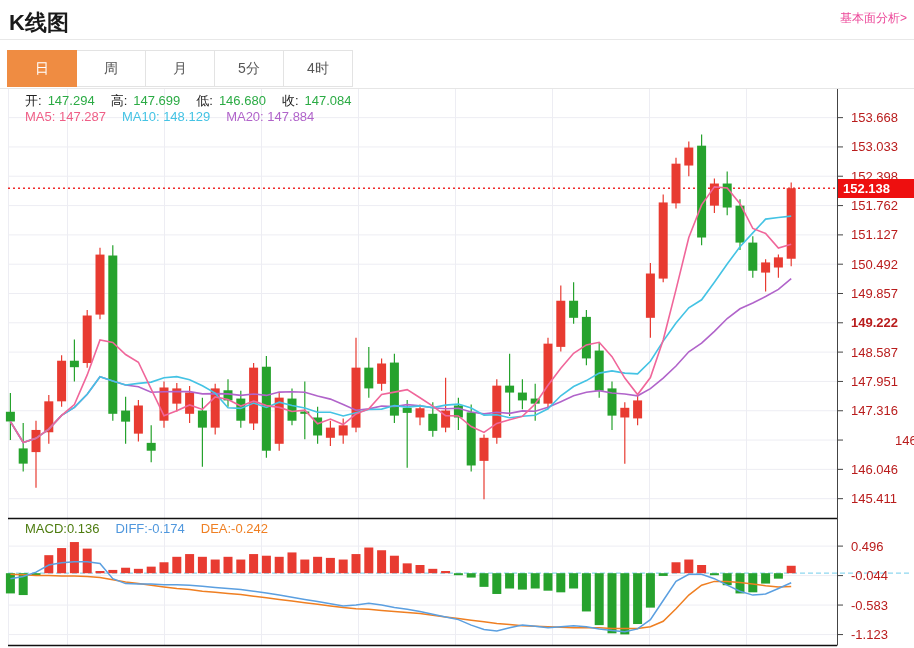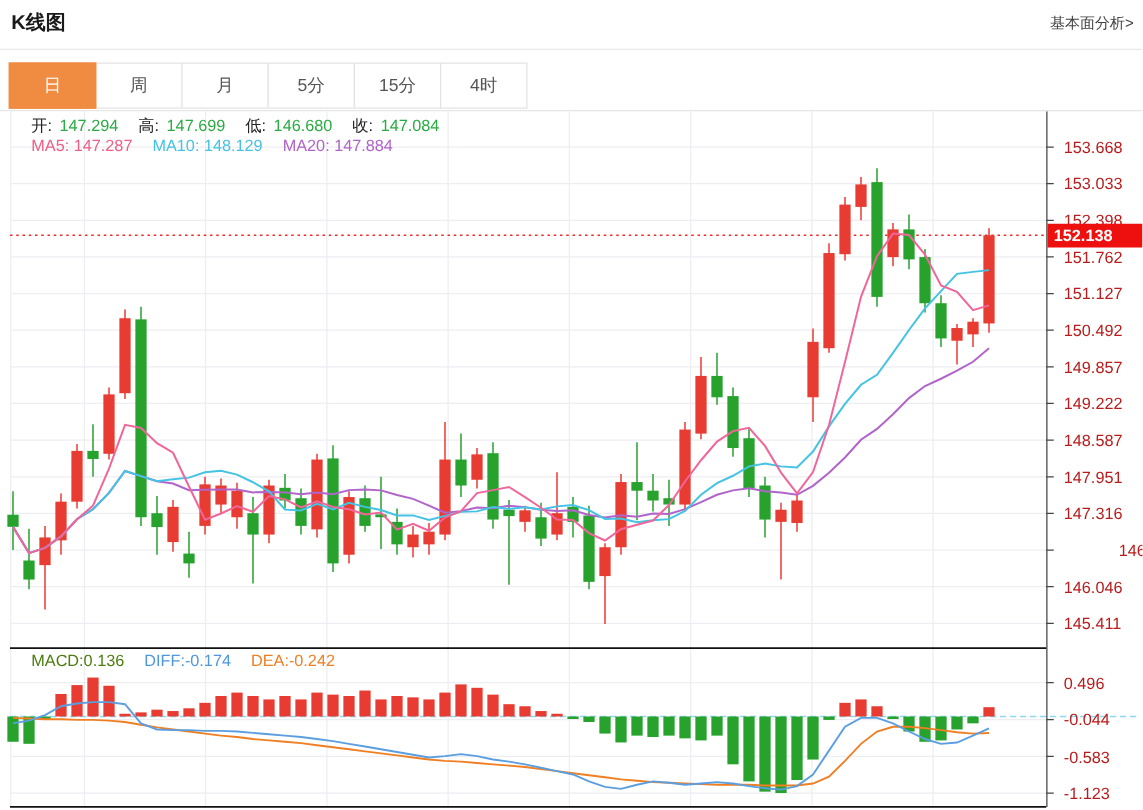--- a/index.html
+++ b/index.html
@@ -1,20 +1,20 @@
 <!DOCTYPE html>
 <html><head>
 <meta charset="utf-8">
 <style>
   html,body{margin:0;padding:0}
   body{width:914px;height:648px;position:relative;background:#fff;overflow:hidden;
        font-family:"Liberation Sans","DejaVu Sans",sans-serif;}
   .header{position:absolute;top:0;left:0;width:914px;height:39px;border-bottom:1px solid #e8e8e8;background:#fff;z-index:4}
-  .title{position:absolute;left:9px;top:8px;font-size:16px;font-weight:bold;color:#1a1a1a}
-  .fund-link{position:absolute;right:7px;top:10px;font-size:12px;color:#404040;cursor:pointer}
+  .title{position:absolute;left:9px;top:8px;font-size:22px;font-weight:bold;color:#1a1a1a}
+  .fund-link{position:absolute;right:7px;top:10px;font-size:12px;color:#ec4899;cursor:pointer}
   .tabs{position:absolute;top:50px;left:0;width:914px;height:38px;border-bottom:1px solid #e6e6e6;background:#fff;z-index:4}
   .tabs-inner{position:absolute;left:8px;top:0;display:flex}
   .tab{width:70px;height:37px;margin-left:-1px;border:1px solid #e3e3e3;background:#fff;color:#555;
        font-size:14px;display:flex;align-items:center;justify-content:center;cursor:pointer;box-sizing:border-box}
   .tab.active{background:#ef8c42;border-color:#ef8c42;color:#fff;z-index:2}
   #chart-svg{position:absolute;left:0;top:0;z-index:1}
   .legend{position:absolute;font-size:13px;z-index:3;white-space:nowrap}
   .legend span{margin-right:6px}
   .legend .val{margin-right:16px}
   .y-label{position:absolute;left:851px;font-size:13px;color:#b91c1c;z-index:2}
@@ -28,21 +28,20 @@
   <div class="title">K线图</div>
   <div class="fund-link">基本面分析&gt;</div>
 </div>
 
 <div class="tabs">
   <div class="tabs-inner" id="tabs-inner">
       <div class="tab active">日</div>
       <div class="tab">周</div>
       <div class="tab">月</div>
       <div class="tab">5分</div>
-      <div class="tab">15分</div>
       <div class="tab">4时</div>
     </div>
 </div>
 
 <svg id="chart-svg" width="914" height="648" viewBox="0 0 914 648">
     <g>
       <line x1="67.5" y1="88" x2="67.5" y2="645.5" stroke="#ededf3" stroke-width="1"></line>
       <line x1="164.5" y1="88" x2="164.5" y2="645.5" stroke="#ededf3" stroke-width="1"></line>
       <line x1="261.5" y1="88" x2="261.5" y2="645.5" stroke="#ededf3" stroke-width="1"></line>
       <line x1="358.5" y1="88" x2="358.5" y2="645.5" stroke="#ededf3" stroke-width="1"></line>
@@ -301,21 +300,21 @@
 <div class="legend" id="legend-macd" style="left:25px;top:521px"><span class="val" style="color: #4d7c0f;">MACD:0.136</span><span class="val" style="color: rgb(79, 151, 221);">DIFF:-0.174</span><span class="val" style="color: rgb(239, 127, 34);">DEA:-0.242</span></div>
 
 <div id="price-labels">
     <div class="y-label" style="top: 110.126px;">153.668</div>
     <div class="y-label" style="top: 139.429px;">153.033</div>
     <div class="y-label" style="top: 168.733px;">152.398</div>
     <div class="y-label" style="top: 198.082px;">151.762</div>
     <div class="y-label" style="top: 227.385px;">151.127</div>
     <div class="y-label" style="top: 256.688px;">150.492</div>
     <div class="y-label" style="top: 285.991px;">149.857</div>
-    <div class="y-label" style="top: 315.295px;">149.222</div>
+    <div class="y-label" style="top: 315.295px; font-weight: bold;">149.222</div>
     <div class="y-label" style="top: 344.598px;">148.587</div>
     <div class="y-label" style="top: 373.947px;">147.951</div>
     <div class="y-label" style="top: 403.25px;">147.316</div>
     <div class="y-label" style="top: 432.554px; margin-left: 44px;">146.681</div>
     <div class="y-label" style="top: 461.857px;">146.046</div>
     <div class="y-label" style="top: 491.16px;">145.411</div>
   </div>
 <div id="macd-labels">
     <div class="y-label" style="top: 538.596px;">0.496</div>
     <div class="y-label" style="top: 568.104px;">-0.044</div>

